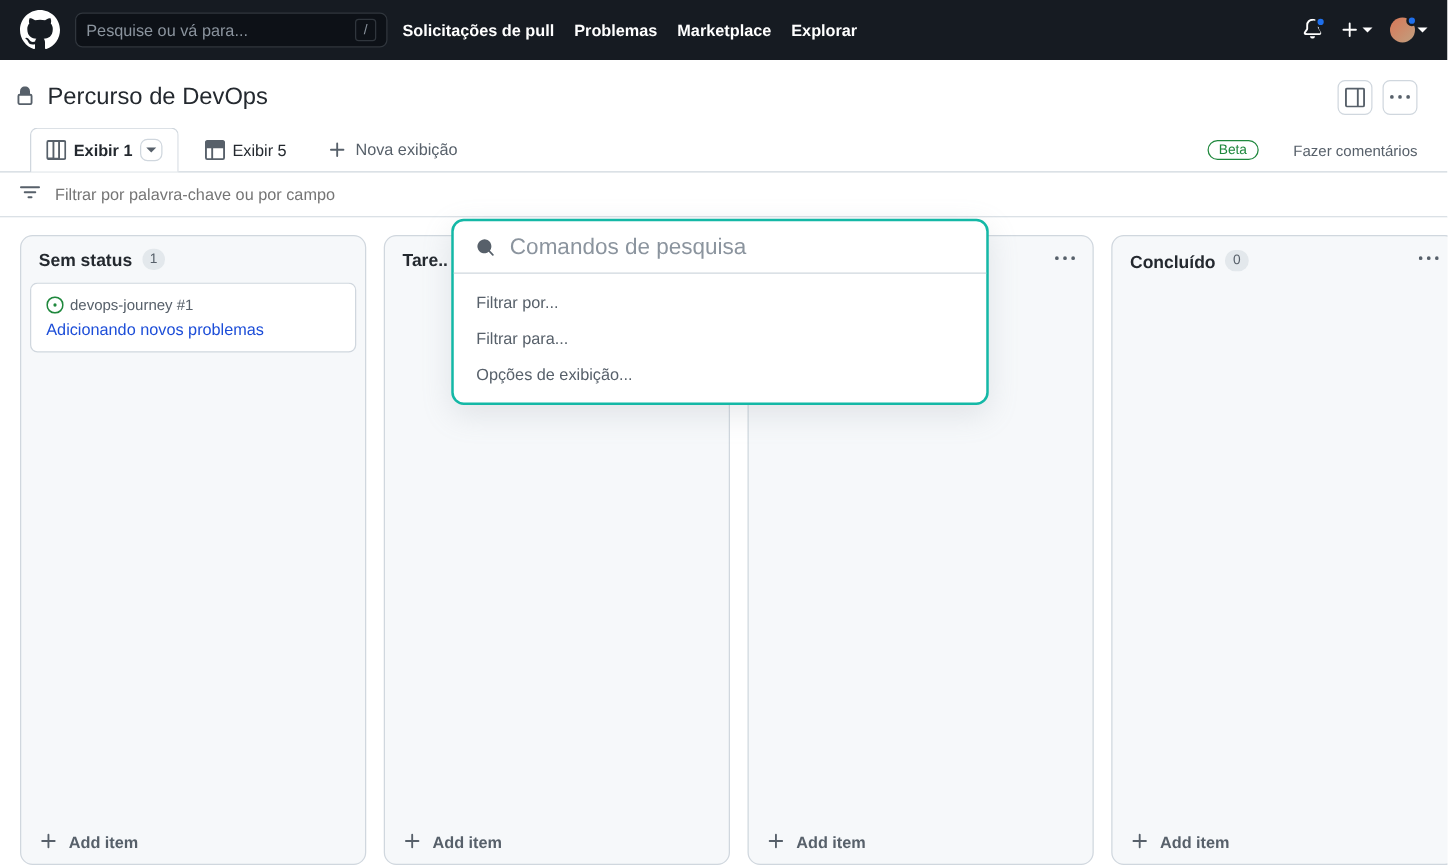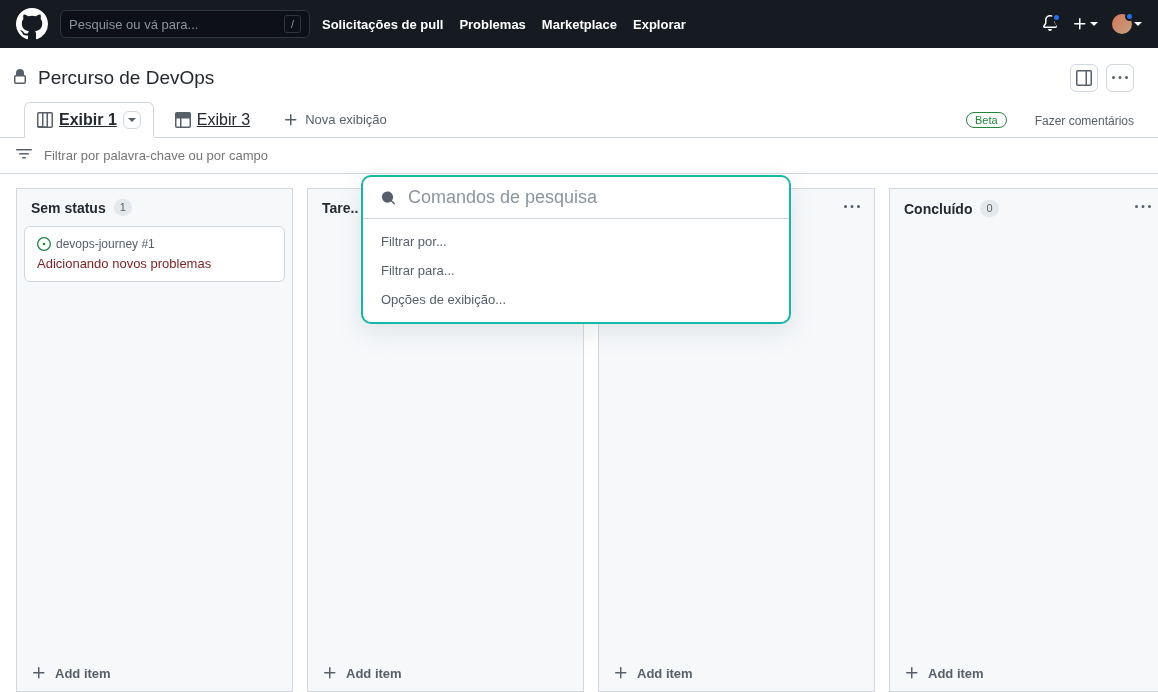--- a/index.html
+++ b/index.html
@@ -151,26 +151,25 @@
       align-items: center;
       padding: 0 24px;
       border-bottom: 1px solid #d0d7de;
       gap: 8px;
     }
     .view-tab {
       display: flex;
       align-items: center;
       gap: 6px;
       padding: 8px 12px;
-      font-size: 16px;
+      font-size: 13px;
       color: #24292f;
       cursor: pointer;
       border: 1px solid transparent;
       border-bottom: none;
-      text-decoration: underline;
     }
     .view-tab.active {
       border: 1px solid #d0d7de;
       border-bottom: 1px solid #ffffff;
       border-radius: 6px 6px 0 0;
       margin-bottom: -1px;
       font-weight: 600;
     }
     .view-tab svg {
       color: #57606a;
@@ -241,21 +240,21 @@
       display: flex;
       padding: 14px 16px;
       gap: 14px;
       height: calc(100% - 160px);
       background: #ffffff;
       position: relative;
     }
     .column {
       background: #f6f8fa;
       border: 1px solid #d0d7de;
-      border-radius: 0;
+      border-radius: 10px;
       width: 277px;
       display: flex;
       flex-direction: column;
       flex-shrink: 0;
     }
     .column-header {
       display: flex;
       align-items: center;
       padding: 10px 14px;
       gap: 8px;
@@ -297,21 +296,21 @@
       gap: 5px;
       font-size: 12px;
       color: #57606a;
       margin-bottom: 5px;
     }
     .issue-open-icon {
       color: #1f883d;
     }
     .card-title {
       font-size: 13px;
-      color: #7f1d1d;
+      color: #1d4ed8;
     }
     .column-footer {
       padding: 10px 14px;
       display: flex;
       align-items: center;
       gap: 8px;
       color: #57606a;
       font-size: 13px;
       cursor: pointer;
       font-weight: bold;
@@ -438,21 +437,21 @@
       </svg>
     <span>Exibir 1</span>
     <span class="view-dropdown-caret">
         <span class="caret-down"></span>
       </span>
   </div>
   <div class="view-tab">
     <svg viewBox="0 0 16 16" width="16" height="16" fill="currentColor">
         <path d="M0 1.75C0 .784.784 0 1.75 0h12.5C15.216 0 16 .784 16 1.75v3.585a.746.746 0 010 .83v8.085A1.75 1.75 0 0114.25 16H6.309a.748.748 0 01-1.118 0H1.75A1.75 1.75 0 010 14.25V6.165a.746.746 0 010-.83V1.75zM1.5 6.5v7.75c0 .138.112.25.25.25H5v-8H1.5zM5 5H1.5V1.75a.25.25 0 01.25-.25H5V5zm1.5 1.5v8h7.75a.25.25 0 00.25-.25V6.5h-8zm8-1.5h-8V1.5h7.75a.25.25 0 01.25.25V5z"></path>
       </svg>
-    <span>Exibir 3</span>
+    <span>Exibir 5</span>
   </div>
   <div class="new-view">
     <svg viewBox="0 0 16 16" width="16" height="16" fill="currentColor">
         <path d="M7.75 2a.75.75 0 01.75.75V7h4.25a.75.75 0 110 1.5H8.5v4.25a.75.75 0 11-1.5 0V8.5H2.75a.75.75 0 010-1.5H7V2.75A.75.75 0 017.75 2z"></path>
       </svg>
     <span>Nova exibição</span>
   </div>
   <div class="views-right">
     <span class="beta-badge">Beta</span>
     <a class="feedback-link">Fazer comentários</a>

